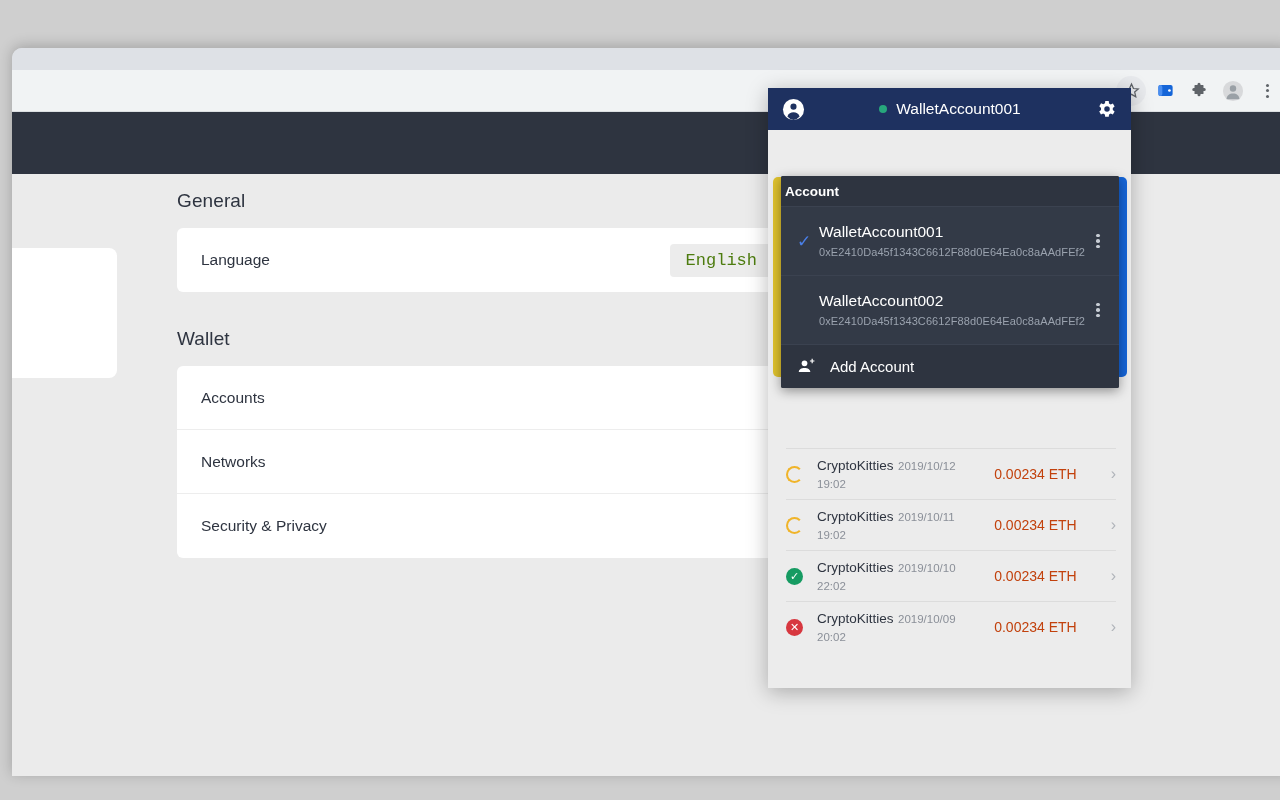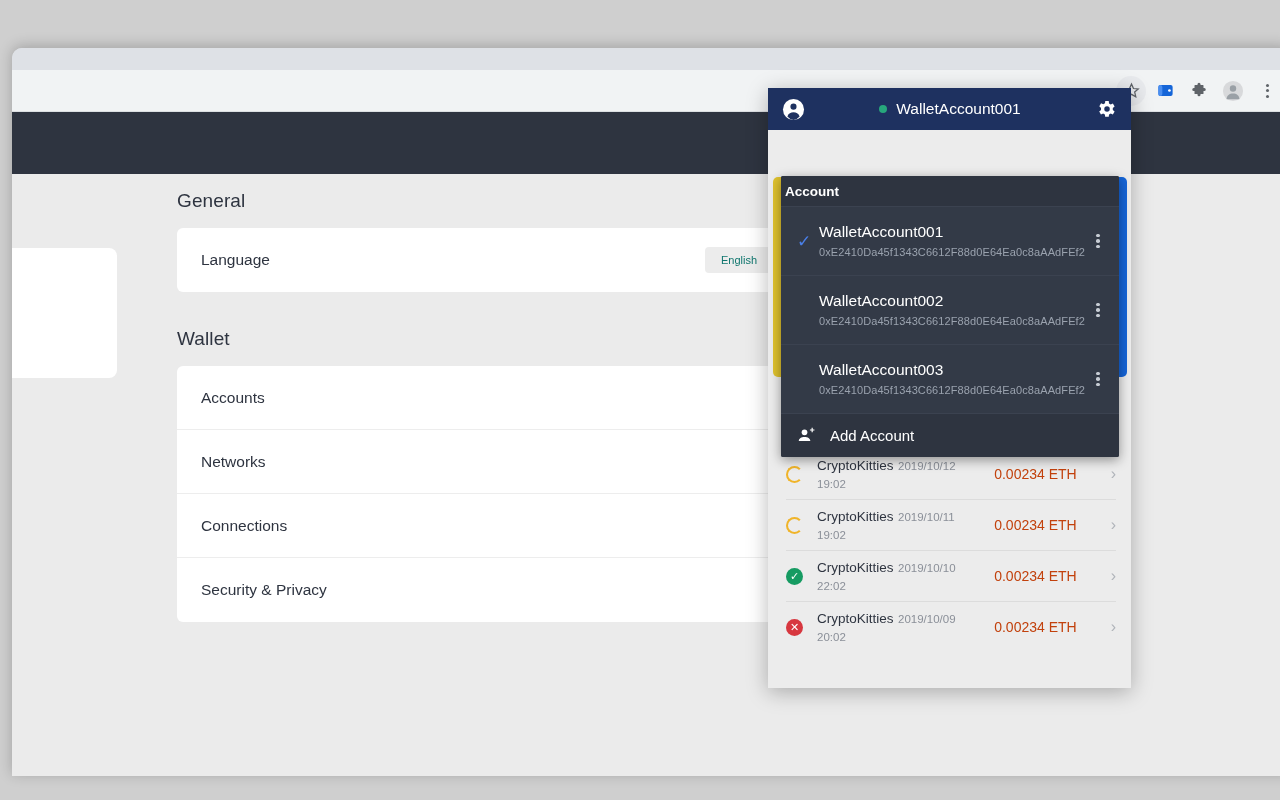--- a/index.html
+++ b/index.html
@@ -43,21 +43,21 @@
 
   .settings{ position:absolute; left:165px; top:78px; width:620px; }
   .sec-title{ font-size:19px; color:#2e3440; margin-bottom:16px; letter-spacing:.1px; }
   .card{ background:#fff; border-radius:6px; overflow:hidden; }
   .row{
     height:64px; display:flex; align-items:center; justify-content:space-between;
     padding:0 24px 0 24px; border-bottom:1px solid #ededed;
   }
   .row:last-child{ border-bottom:none;gap:44px; }
   .row-label{ font-size:15.5px; color:#2e3440; }
-  .chip{ background:#ececec; border-radius:4px; padding:7px 16px; font-size:11px; color:#0f766e; }
+  .chip{ background:#ececec; border-radius:4px; padding:7px 16px; font-size:17px; color:#4d7c0f;font-family:Liberation Mono, monospace; }
   .gap{ height:36px; }
 
   
   .popup{
     position:absolute; left:768px; top:88px; width:363px; height:600px;
     background:#ececec; box-shadow:0 4px 20px rgba(0,0,0,.28);
     overflow:hidden;
   }
   .pop-header{
     height:42px; background:#1e3160; display:flex; align-items:center;
@@ -176,23 +176,20 @@
 
         <div class="sec-title">Wallet</div>
         <div class="card">
           <div class="row">
             <span class="row-label">Accounts</span>
           </div>
           <div class="row">
             <span class="row-label">Networks</span>
           </div>
           <div class="row">
-            <span class="row-label">Connections</span>
-          </div>
-          <div class="row">
             <span class="row-label">Security &amp; Privacy</span>
           </div>
         </div>
       </div>
     </div>
   </div>
 
   <div class="popup">
 
     <div class="pop-header">
@@ -286,34 +283,20 @@
           </span>
           <span class="acct-kebab">
             <span class="kebab">
                 <i></i>
                 <i></i>
                 <i></i>
               </span>
           </span>
         </div>
 
-        <div class="acct-item">
-          <span class="acct-check"></span>
-          <span class="acct-text">
-            <span class="acct-name">WalletAccount003</span>
-            <span class="acct-addr">0xE2410Da45f1343C6612F88d0E64Ea0c8aAAdFEf2</span>
-          </span>
-          <span class="acct-kebab">
-            <span class="kebab">
-                <i></i>
-                <i></i>
-                <i></i>
-              </span>
-          </span>
-        </div>
 
         <div class="add-acct">
           <span>
             <svg width="19" height="19" viewBox="0 0 24 24" fill="#ffffff">
               <circle cx="9.5" cy="8" r="3.6"></circle>
               <path d="M2.2 19c0-3.3 3.3-5.2 7.3-5.2s7.3 1.9 7.3 5.2z"></path>
               <path d="M18.4 2.2h1.5v2.1H22v1.5h-2.1v2.1h-1.5V5.8h-2.1V4.3h2.1z"></path>
             </svg>
           </span>
           <span class="add-acct-label">Add Account</span>

